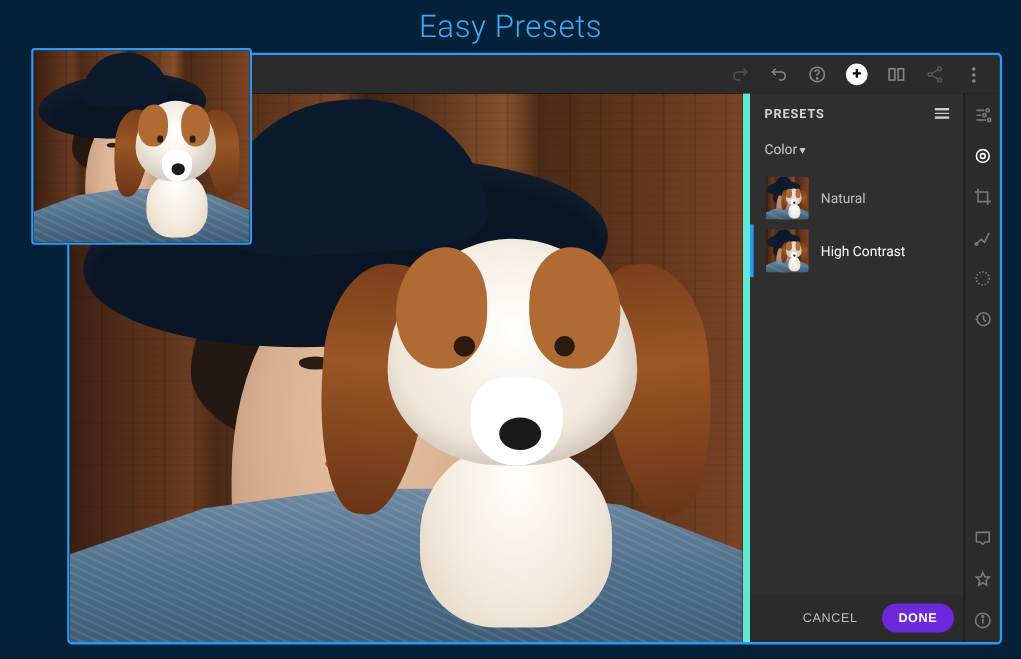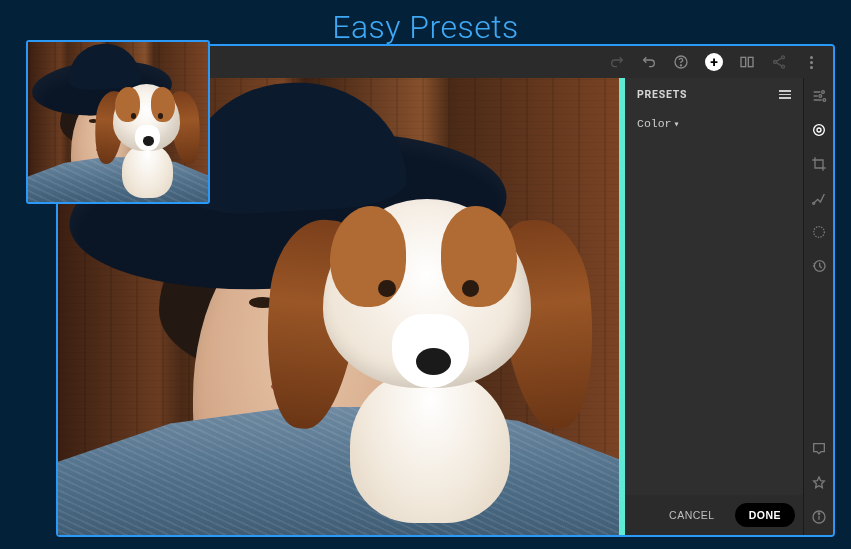--- a/index.html
+++ b/index.html
@@ -8,21 +8,21 @@
     background: #03223a;
     width: 851px;
     height: 549px;
     overflow: hidden;
     color: #ccc;
     position: relative;
   }
   .page-title {
     text-align: center;
     color: #3fa9f5;
-    font-size: 32px;
+    font-size: 26px;
     font-weight: 300;
     padding-top: 8px;
     letter-spacing: .5px;
   }
   .app-frame {
     position: absolute;
     left: 56px;
     top: 44px;
     width: 779px;
     height: 493px;
@@ -76,21 +76,20 @@
     font-weight:700;
     letter-spacing: .8px;
     font-size: 10.5px;
   }
   .panel-dd {
     padding: 6px 12px 10px;
     color:#ccc;
     display:flex; align-items:flex-end; gap:2px;
     cursor:pointer;
     font-size: 11.5px;
-    font-family: Liberation Mono, monospace;
   }
   .panel-dd .chev { font-size:10px; color:#ccc; }
   .preset-list { flex:1; overflow-y:auto; padding: 2px 0 6px; }
   .preset-item {
     display:flex; align-items:center; gap:10px;
     padding: 4px 10px;
     cursor:pointer;
     color:#bfbfbf;
     border-left: 3px solid transparent;
     font-size: 11.5px;
@@ -100,21 +99,21 @@
   .panel-footer {
     display:flex; justify-content:flex-end; align-items:center;
     gap:6px; padding: 8px 8px;
     background:#2b2b2b;
   }
   .btn {
     padding: 6px 14px; border-radius:14px; font-size:10.5px; letter-spacing:.5px;
     cursor:pointer; border:none;
   }
   .btn-cancel { background:transparent; color:#bfbfbf; }
-  .btn-done { background:#000000; color:#fff; font-weight:600; }
+  .btn-done { background:#6d28d9; color:#fff; font-weight:600; }
   
   .side-strip {
     width: 30px;
     background:#2b2b2b;
     border-left: 1px solid #1a1a1a;
     display:flex; flex-direction:column; align-items:center;
     padding: 10px 0;
     gap:18px;
     color:#8e8e8e;
   }
@@ -399,20 +398,64 @@
             <span></span>
             <span></span>
             <span></span>
           </span>
       </div>
       <div class="panel-dd">
         <span>Color</span>
         <span class="chev">▾</span>
       </div>
       <div class="preset-list" id="preset-list">
+          <div class="preset-item">
+            <div class="thumb">
+              <div class="photo">
+                <div class="hair"></div>
+                <div class="face"></div>
+                <div class="jacket"></div>
+                <div class="hat-brim"></div>
+                <div class="hat-crown"></div>
+                <div class="dog">
+                  <div class="chest"></div>
+                  <div class="ear-l"></div>
+                  <div class="ear-r"></div>
+                  <div class="head"></div>
+                  <div class="patch-l"></div>
+                  <div class="patch-r"></div>
+                  <div class="snout"></div>
+                  <div class="nose"></div>
+                </div>
+              </div>
+            </div>
+            <span>Natural</span>
+          </div>
+          <div class="preset-item active">
+            <div class="thumb">
+              <div class="photo">
+                <div class="hair"></div>
+                <div class="face"></div>
+                <div class="jacket"></div>
+                <div class="hat-brim"></div>
+                <div class="hat-crown"></div>
+                <div class="dog">
+                  <div class="chest"></div>
+                  <div class="ear-l"></div>
+                  <div class="ear-r"></div>
+                  <div class="head"></div>
+                  <div class="patch-l"></div>
+                  <div class="patch-r"></div>
+                  <div class="snout"></div>
+                  <div class="nose"></div>
+                </div>
+              </div>
+            </div>
+            <span>High Contrast</span>
+          </div>
         </div>
       <div class="panel-footer">
         <button class="btn btn-cancel">CANCEL</button>
         <button class="btn btn-done">DONE</button>
       </div>
     </div>
 
     <div class="side-strip" id="side-strip-top">
 
       <div class="side-ico">

